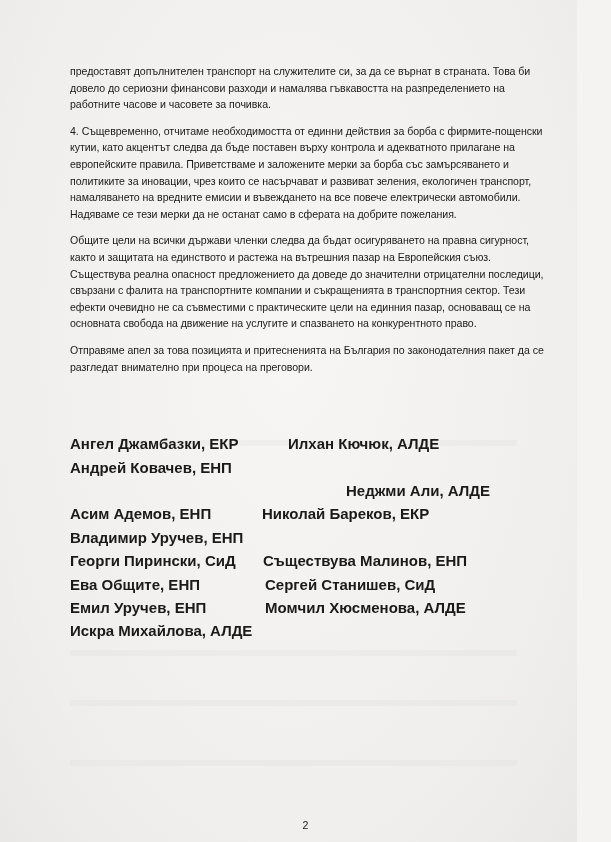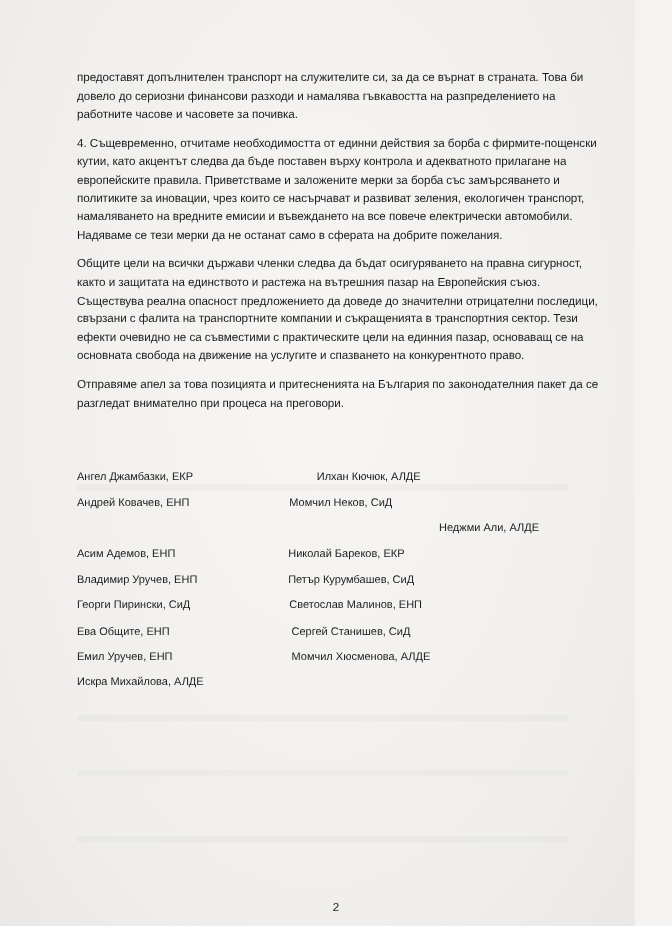--- a/index.html
+++ b/index.html
@@ -38,23 +38,24 @@
       font-size: 10.6px;
       line-height: 16.6px;
       letter-spacing: -0.05px;
     }
     .para {
       margin: 0 0 10px 0;
     }
     .signatures {
       position: absolute;
       left: 70px;
-      top: 422px;
+      top: 432px;
       width: 420px;
-      font-size: 10px;
+      font-size: 15px;
+      font-weight: bold;
     }
     .sig-row {
       display: flex;
       height: 23.4px;
       align-items: center;
     }
     .sig-left {
       width: 190px;
     }
     .sig-right {
@@ -86,36 +87,34 @@
     <p class="para">Отправяме апел за това позицията и притесненията на България по законодателния пакет да се разгледат внимателно при процеса на преговори.</p>
   </div>
 
   <div class="signatures">
     <div class="sig-row">
       <span class="sig-left">Ангел Джамбазки, ЕКР</span>
       <span class="sig-right">Илхан Кючюк, АЛДЕ</span>
     </div>
     <div class="sig-row">
       <span class="sig-left">Андрей Ковачев, ЕНП</span>
-      <span class="sig-right" style="padding-left:3px;">Момчил Неков, СиД</span>
     </div>
     <div class="sig-row">
       <span class="sig-right" style="padding-left:5px;text-align:right;">Неджми Али, АЛДЕ</span>
     </div>
     <div class="sig-row">
       <span class="sig-left">Асим Адемов, ЕНП</span>
       <span class="sig-right" style="padding-left:2px;">Николай Бареков, ЕКР</span>
     </div>
     <div class="sig-row">
       <span class="sig-left">Владимир Уручев, ЕНП</span>
-      <span class="sig-right" style="padding-left:2px;">Петър Курумбашев, СиД</span>
     </div>
     <div class="sig-row">
       <span class="sig-left">Георги Пирински, СиД</span>
-      <span class="sig-right" style="padding-left:3px;">Светослав Малинов, ЕНП</span>
+      <span class="sig-right" style="padding-left:3px;">Съществува Малинов, ЕНП</span>
     </div>
     <div class="sig-row">
       <span class="sig-left">Ева Общите, ЕНП</span>
       <span class="sig-right" style="padding-left:5px;">Сергей Станишев, СиД</span>
     </div>
     <div class="sig-row">
       <span class="sig-left">Емил Уручев, ЕНП</span>
       <span class="sig-right" style="padding-left:5px;">Момчил Хюсменова, АЛДЕ</span>
     </div>
     <div class="sig-row">

